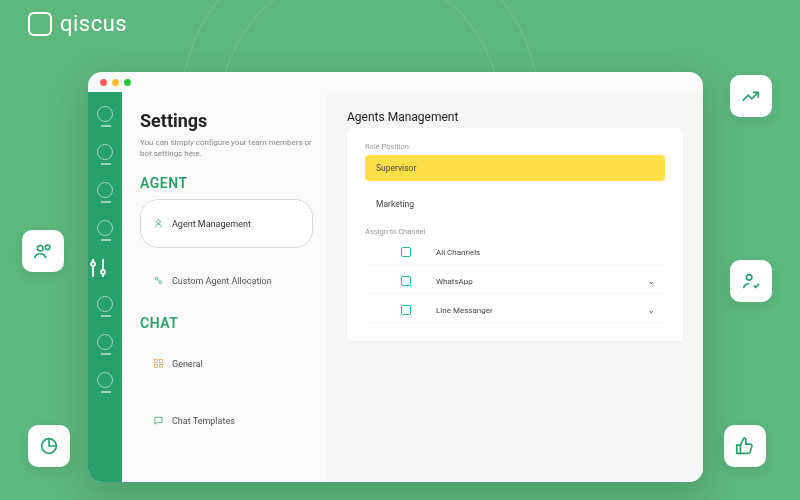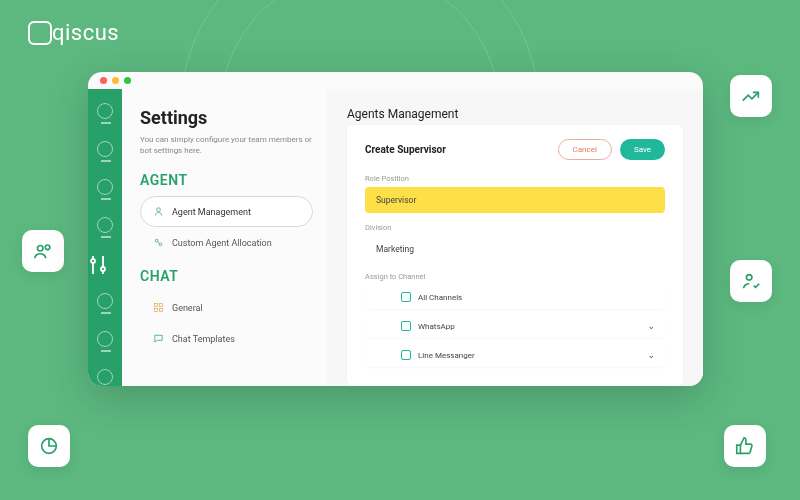--- a/index.html
+++ b/index.html
@@ -4,54 +4,54 @@
 <style>
 * { margin: 0; padding: 0; box-sizing: border-box; font-family: -apple-system, BlinkMacSystemFont, "Segoe UI", Roboto, sans-serif; }
 body { width: 800px; height: 500px; background: #5cb87f; position: relative; overflow: hidden; }
 
 
 .bg-circle { position: absolute; border: 1px solid rgba(255,255,255,0.15); border-radius: 50%; }
 .bg-c1 { width: 280px; height: 280px; left: 220px; top: -30px; }
 .bg-c2 { width: 360px; height: 360px; left: 180px; top: -70px; }
 
 
-.logo { position: absolute; left: 28px; top: 20px; display: flex; align-items: center; color: #fff; text-align: right; }
+.logo { position: absolute; left: 28px; top: 11px; display: flex; align-items: center; gap: 8px; color: #fff; text-align: right; }
 .logo-mark { width: 24px; height: 24px; border: 2.5px solid #fff; border-radius: 6px; position: relative; }
 .logo-text { font-size: 22px; font-weight: 400; letter-spacing: 0.5px; }
 
 
 .tile { position: absolute; width: 42px; height: 42px; background: #fff; border-radius: 10px; display: flex; align-items: center; justify-content: center; box-shadow: 0 4px 12px rgba(0,0,0,0.08); }
 .tile svg { stroke: #28a06a; fill: none; stroke-width: 1.8; }
 .tile-tr { right: 28px; top: 75px; }
 .tile-l1 { left: 22px; top: 230px; }
 .tile-l2 { left: 28px; top: 425px; }
 .tile-r1 { right: 28px; top: 260px; }
 .tile-r2 { right: 34px; top: 425px; }
 
 
-.app { position: absolute; left: 88px; top: 72px; width: 615px; height: 314px; background: #fbfbfb; border-radius: 14px; box-shadow: 0 12px 40px rgba(0,0,0,0.18); overflow: hidden; display: flex; flex-direction: column; }
+.app { position: absolute; left: 88px; top: 72px; width: 615px; height: 410px; background: #fbfbfb; border-radius: 14px; box-shadow: 0 12px 40px rgba(0,0,0,0.18); overflow: hidden; display: flex; flex-direction: column; }
 .titlebar { height: 20px; display: flex; align-items: center; padding-left: 12px; gap: 5px; }
 .tl-dot { width: 7px; height: 7px; border-radius: 50%; }
 .tl-r { background: #ff5f57; } .tl-y { background: #febc2e; } .tl-g { background: #28c840; }
 
 .body { flex: 1; display: flex; }
 
 
 .rail { width: 34px; background: #28a06a; display: flex; flex-direction: column; align-items: center; padding-top: 14px; gap: 22px; position: relative; }
 .rail-item { width: 16px; height: 16px; border: 1.5px solid rgba(255,255,255,0.55); border-radius: 50%; position: relative; }
 .rail-item::after { content: ""; position: absolute; width: 10px; height: 1.5px; background: rgba(255,255,255,0.55); left: 3px; top: 18px; }
 .rail-bump { position: absolute; left: -14px; top: 152px; width: 48px; height: 48px; background: #28a06a; border-radius: 10px; display: flex; align-items: center; justify-content: center; }
 .rail-bump svg { stroke: #fff; fill: none; stroke-width: 1.8; }
 
 
 .settings { width: 205px; padding: 18px 14px 0 18px; }
 .settings h1 { font-size: 18px; font-weight: 700; color: #222; margin-bottom: 6px; }
 .settings-sub { font-size: 8px; color: #888; line-height: 1.4; margin-bottom: 16px; }
 .sec-label { font-size: 14px; font-weight: 600; letter-spacing: 0.5px; color: #28a06a; margin-bottom: 8px; }
-.nav-item { display: flex; align-items: center; gap: 8px; padding: 9px 12px; border-radius: 18px; font-size: 9px; color: #555; margin-bottom: 0; cursor: pointer; border: 1px solid transparent; }
+.nav-item { display: flex; align-items: center; gap: 8px; padding: 18px 12px; border-radius: 18px; font-size: 9px; color: #555; margin-bottom: 8px; cursor: pointer; border: 1px solid transparent; }
 .nav-item.active { border-color: #d8d8d8; background: #fff; color: #333; }
 .nav-item .ic { width: 11px; height: 11px; display: flex; align-items: center; justify-content: center; }
 .nav-item .ic svg { stroke: #28a06a; fill: none; stroke-width: 1.6; }
 .nav-item.alt .ic svg { stroke: #e6a855; }
 
 
 .main { flex: 1; background: #f7f7f7; padding: 18px 20px 0 20px; }
 .main h2 { font-size: 12px; font-weight: 400; color: #222; margin-bottom: 4px; }
 .main-sub { font-size: 7.5px; color: #999; margin-bottom: 14px; }
 .card { background: #fff; border-radius: 6px; padding: 14px 18px; box-shadow: 0 1px 3px rgba(0,0,0,0.04); }
@@ -59,21 +59,21 @@
 .card-title { font-size: 10px; font-weight: 700; color: #222; }
 .btn-group { display: flex; gap: 8px; }
 .btn { font-size: 8px; padding: 5px 14px; border-radius: 12px; cursor: pointer; border: none; }
 .btn-cancel { background: #fff; color: #e67a5c; border: 1px solid #e8b0a0; }
 .btn-save { background: #1fb89a; color: #fff; }
 .fld { margin-bottom: 10px; }
 .fld-label { font-size: 7.5px; color: #999; margin-bottom: 4px; display: block; }
 .fld-input { width: 100%; font-size: 8.5px; padding: 7px 10px; border-radius: 4px; background: #fff; color: #444; border: 1px solid transparent; }
 .fld-input.ro { background: #fde047; }
 .ch-row { display: flex; align-items: center; justify-content: space-between; padding: 7px 10px; background: #fff; border-radius: 4px; margin-bottom: 5px; box-shadow: 0 1px 2px rgba(0,0,0,0.03); }
-.ch-left { display: flex; align-items: center; gap: 7px; padding-left: 26px; }
+.ch-left { display: flex; align-items: center; gap: 25px; padding-left: 26px; }
 .ch-chk { width: 10px; height: 10px; border: 1.3px solid #1fb89a; border-radius: 2px; }
 .ch-name { font-size: 8px; color: #444; }
 .ch-chev { font-size: 9px; color: #555; }
 </style>
 </head>
 <body>
 
 <div class="bg-circle bg-c1"></div>
 <div class="bg-circle bg-c2"></div>
 
@@ -185,34 +185,26 @@
             </svg>
           </span>
         <span>Chat Templates</span>
       </div>
     </div>
 
     <div class="main">
       <h2>Agents Management</h2>
 
       <div class="card">
-        <div class="card-head">
-          <span class="card-title">Create Supervisor</span>
-          <div class="btn-group">
-            <button class="btn btn-cancel">Cancel</button>
-            <button class="btn btn-save">Save</button>
-          </div>
-        </div>
 
         <div class="fld">
           <span class="fld-label">Role Position</span>
           <div class="fld-input ro">Supervisor</div>
         </div>
         <div class="fld">
-          <span class="fld-label">Division</span>
           <div class="fld-input">Marketing</div>
         </div>
 
         <span class="fld-label">Assign to Channel</span>
         <div class="ch-row">
           <div class="ch-left">
             <div class="ch-chk"></div>
             <span class="ch-name">All Channels</span>
           </div>
         </div>

